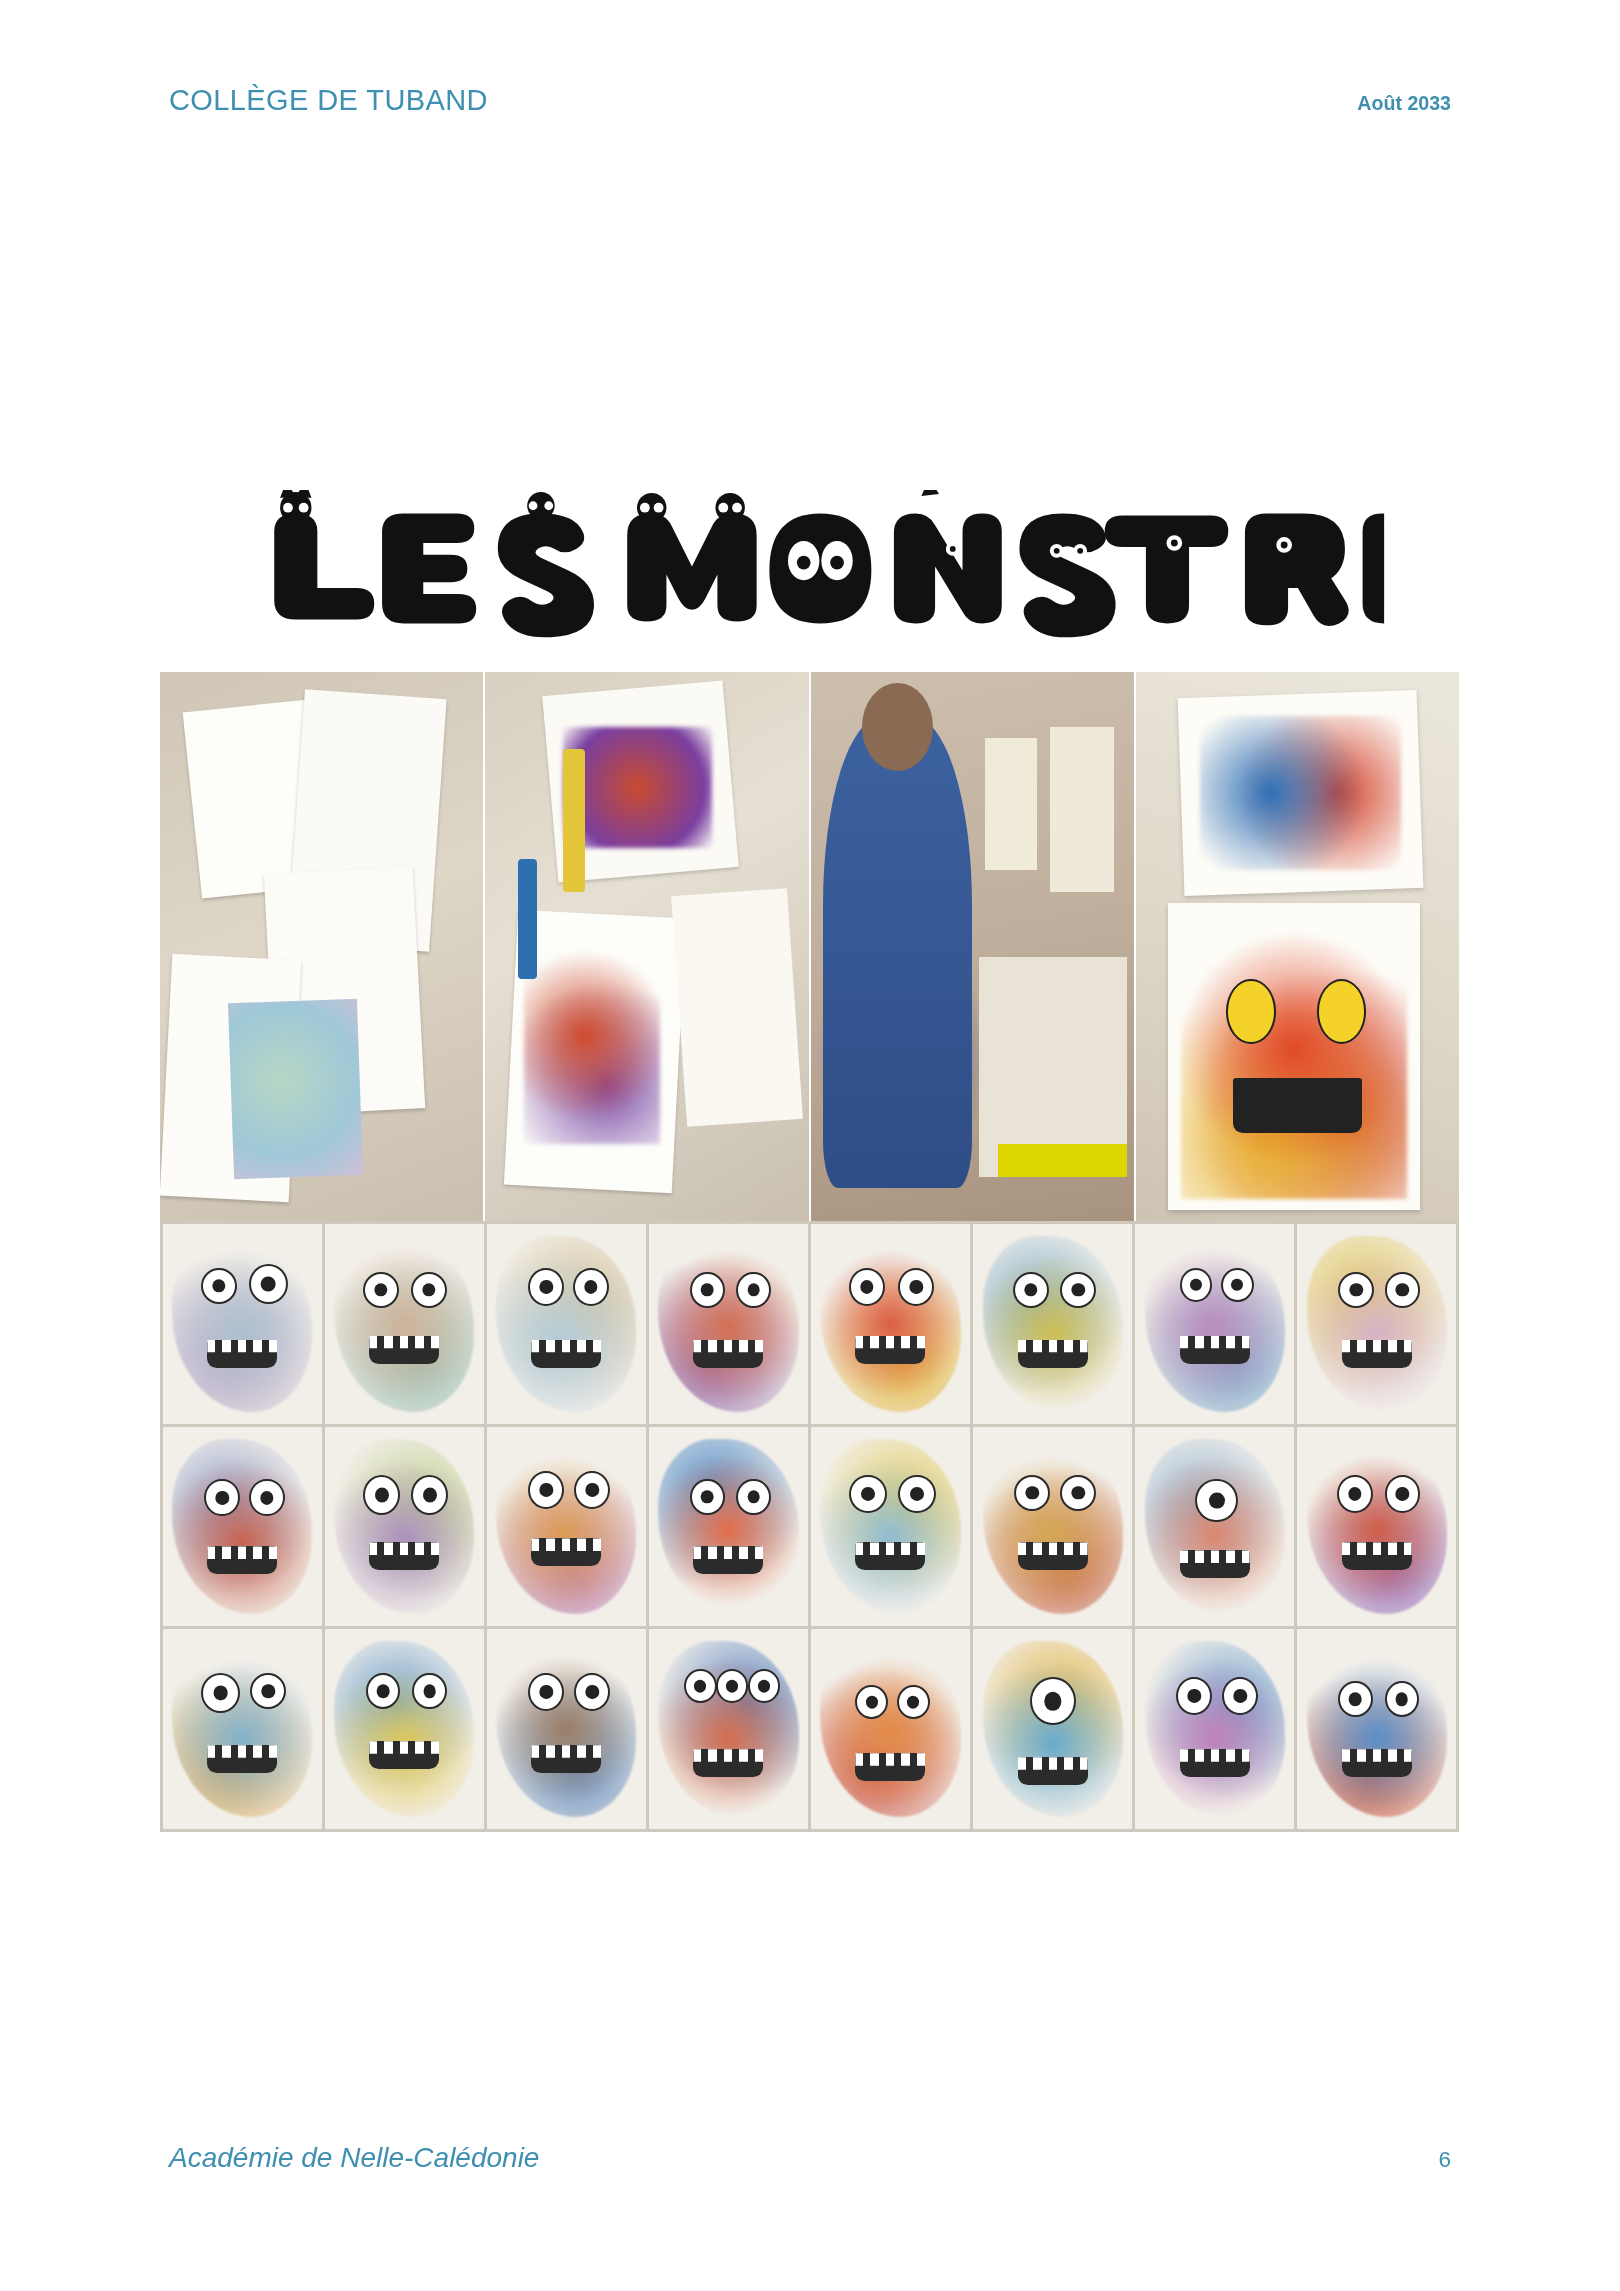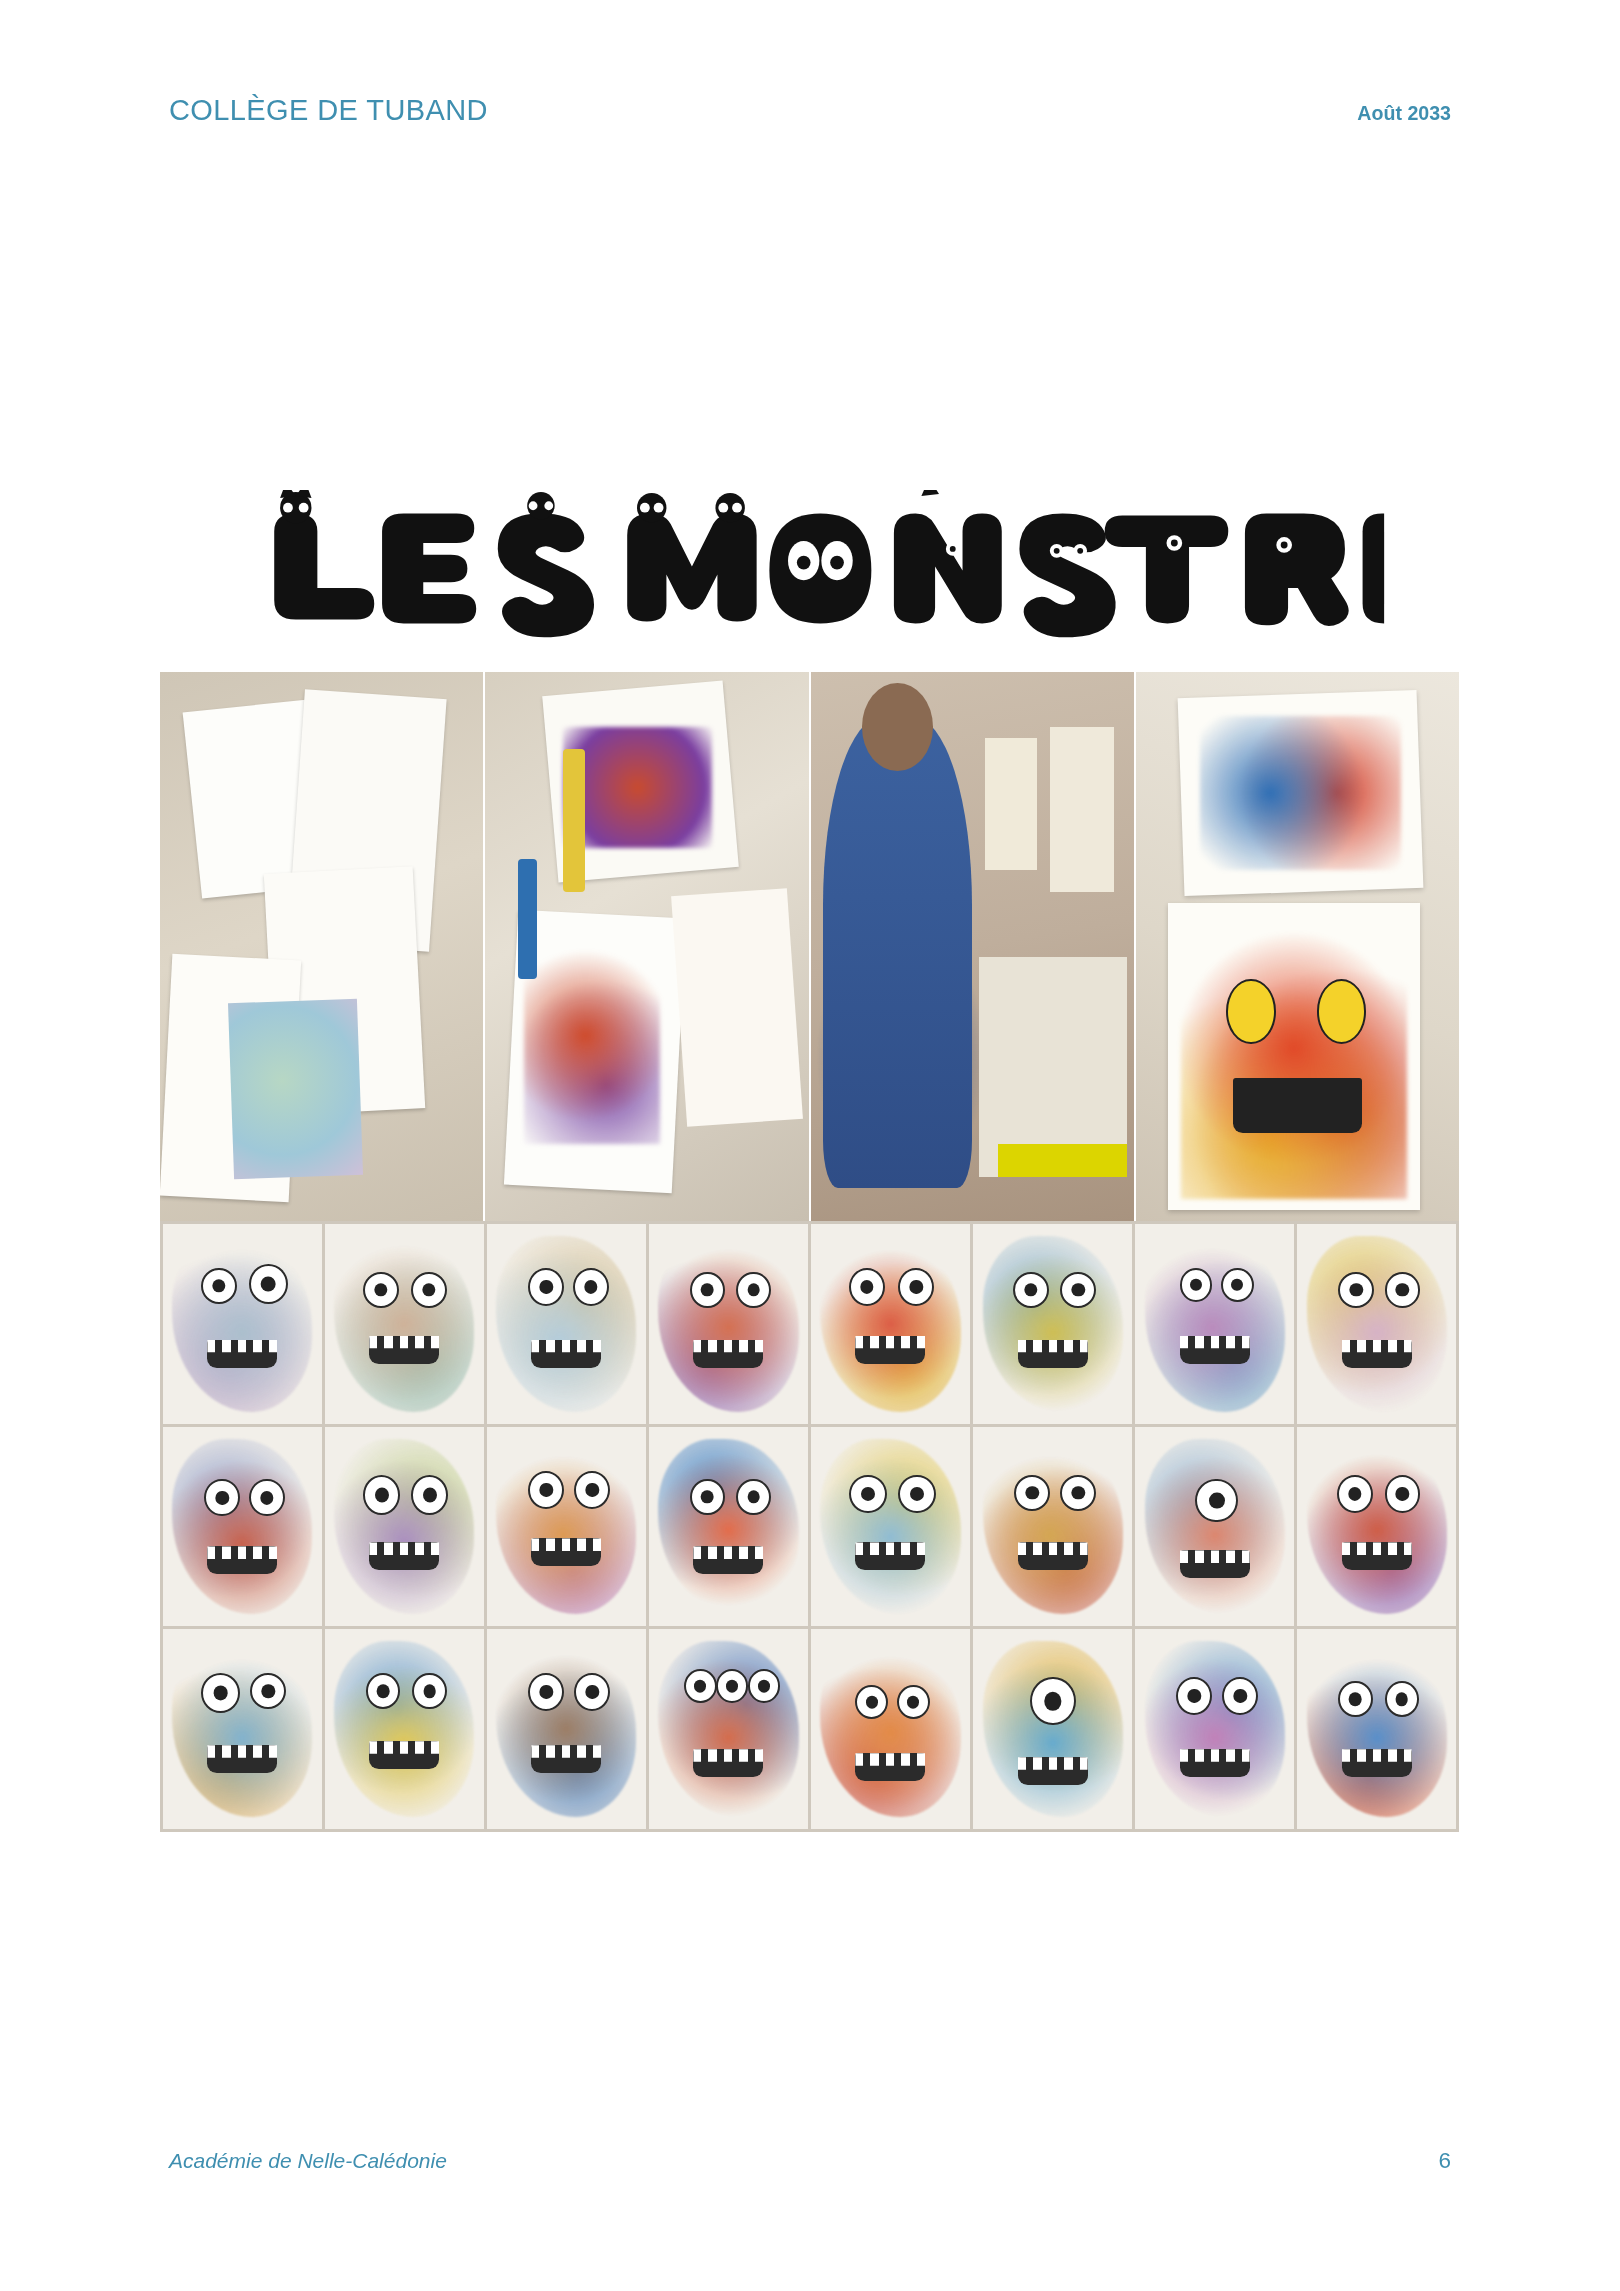--- a/index.html
+++ b/index.html
@@ -17,21 +17,21 @@
   }
   .page {
     position: absolute;
     inset: 0;
     padding: 0;
   }
 
   
   .header {
     position: absolute;
-    top: 94px;
+    top: 84px;
     left: 169px;
     right: 169px;
     display: flex;
     align-items: baseline;
     justify-content: space-between;
   }
   .school-name {
     font-size: 29px;
     letter-spacing: 0.4px;
     color: #3f8fb0;
@@ -188,21 +188,21 @@
     bottom: 118px;
     left: 169px;
     right: 169px;
     display: flex;
     align-items: baseline;
     justify-content: space-between;
     color: #3f8fb0;
   }
   .footer-left {
     font-style: italic;
-    font-size: 21px;
+    font-size: 28px;
   }
   .footer-page {
     font-size: 22.5px;
   }
 </style>
 </head>
 <body>
 
 <div class="page">
 

